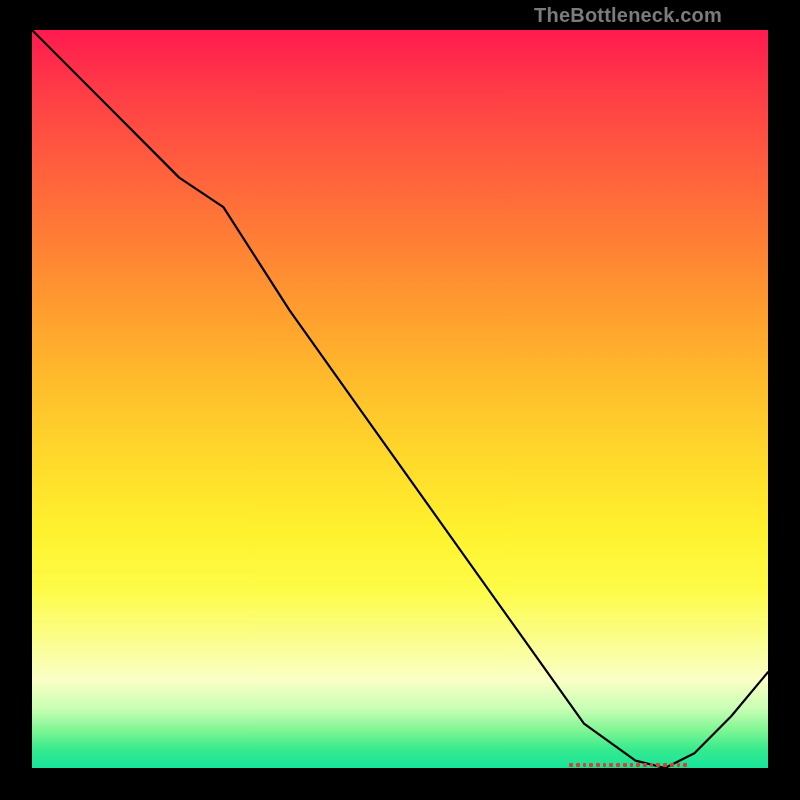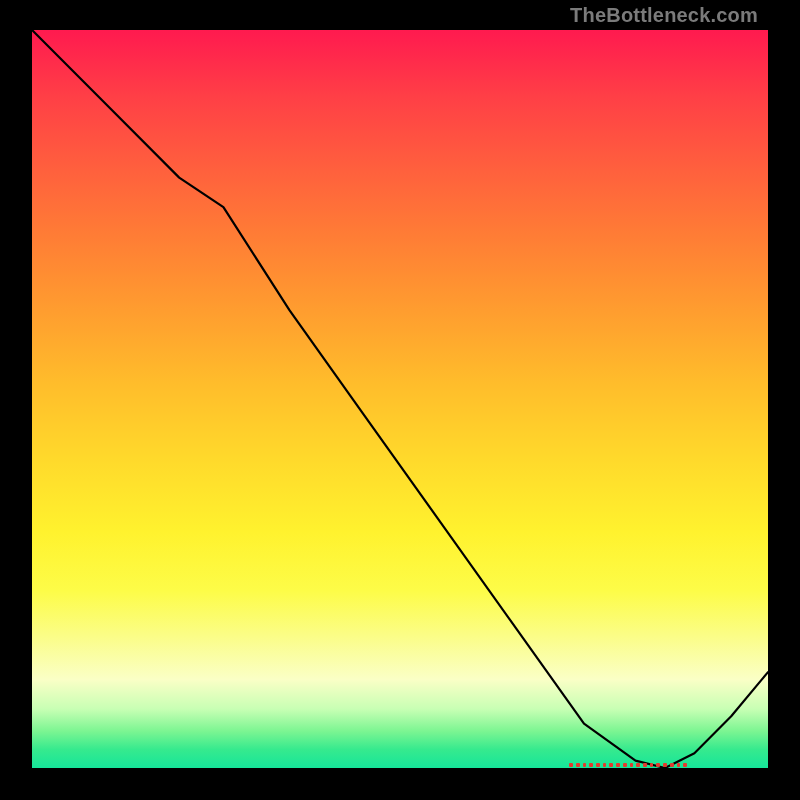--- a/index.html
+++ b/index.html
@@ -9,21 +9,20 @@
     height: 800px;
     background: #000;
     overflow: hidden;
     font-family: Arial, Helvetica, sans-serif;
   }
   .frame {
     position: relative;
     width: 736px;
     height: 800px;
     background: #000;
-    padding-left: 36px;
   }
   .attribution {
     position: absolute;
     top: 4px;
     right: 14px;
     color: #7b7b7b;
     font-size: 20px;
     font-weight: 600;
     letter-spacing: 0.2px;
   }

